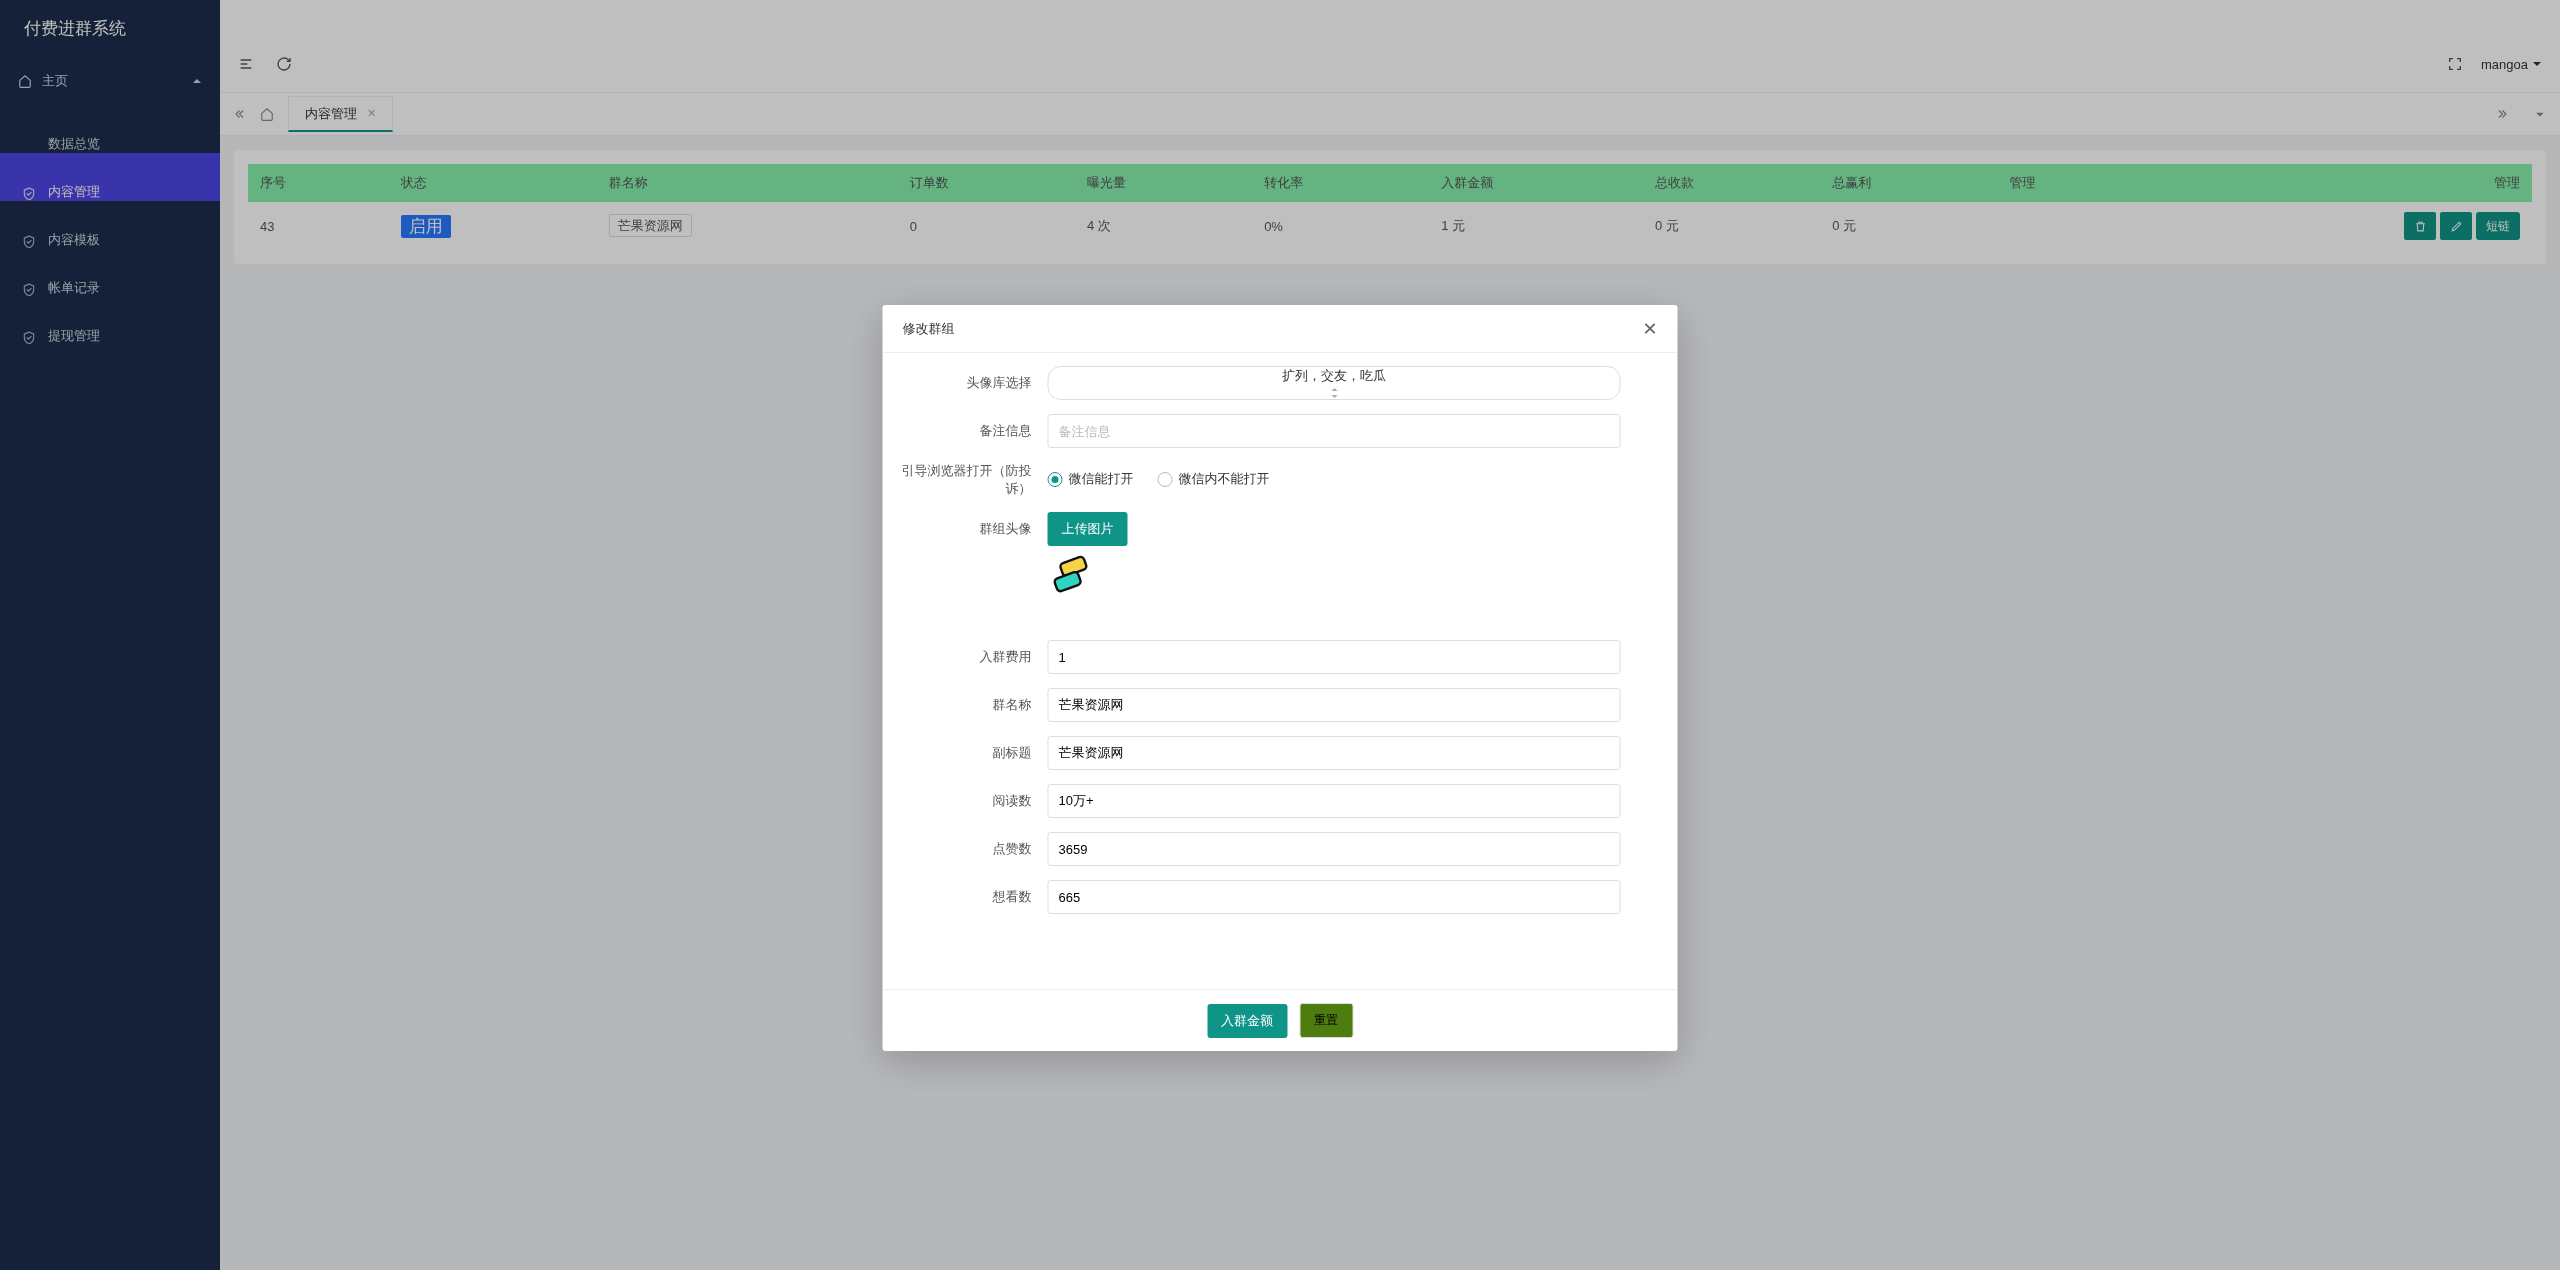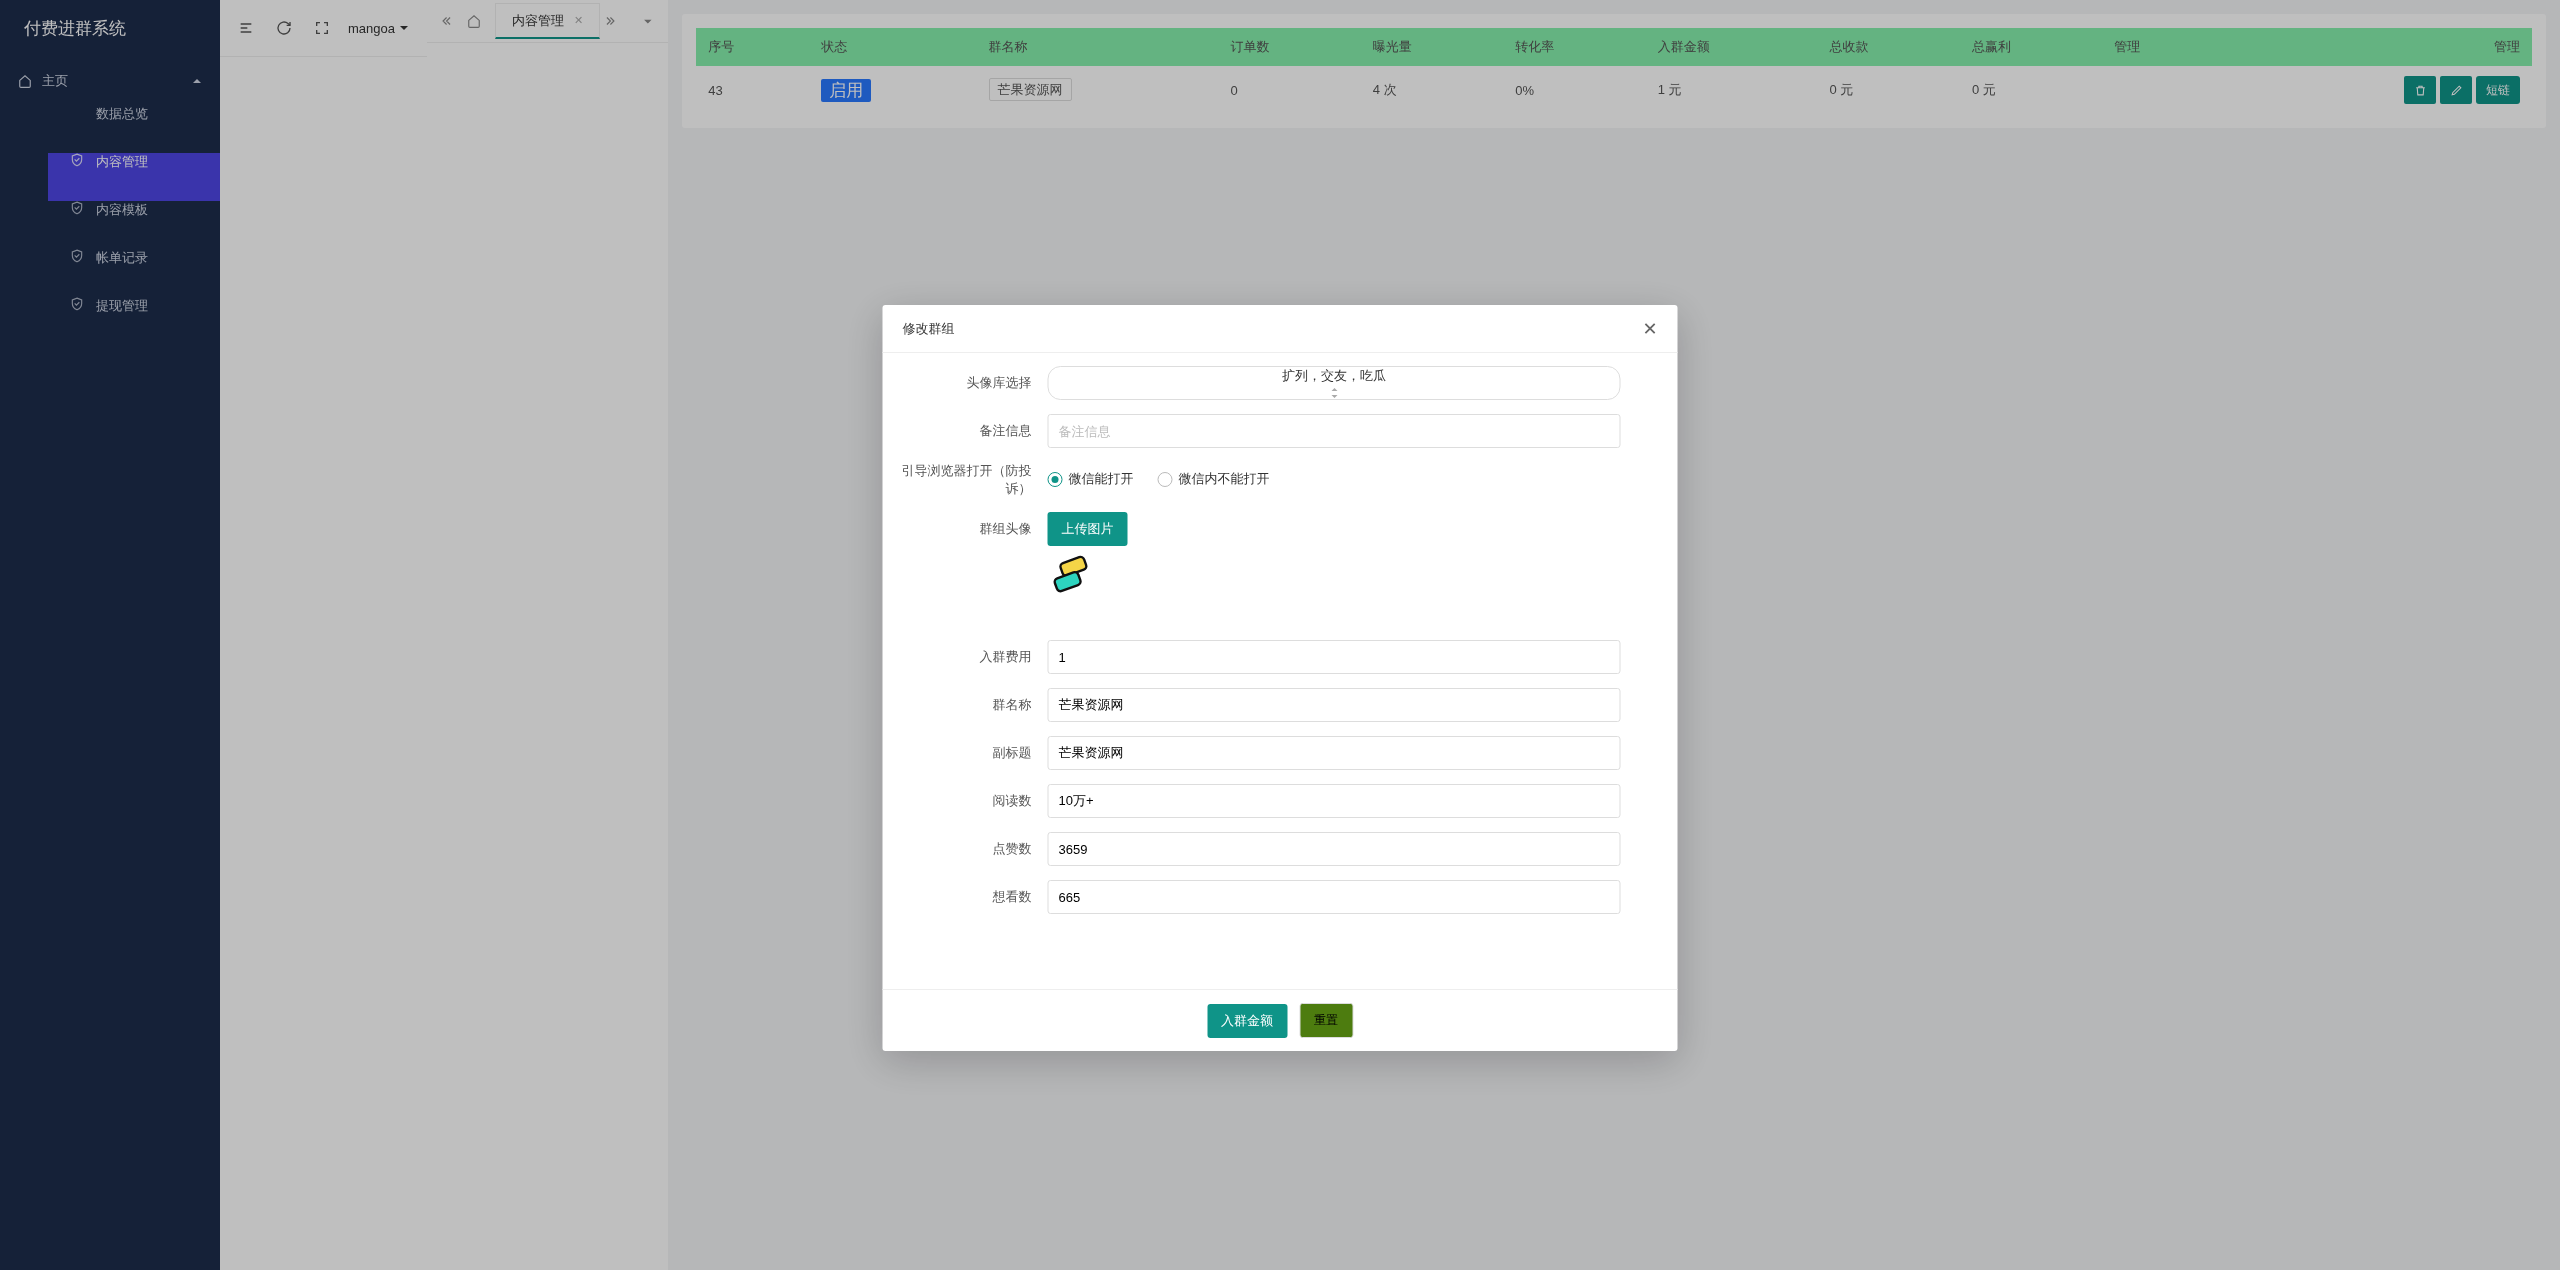--- a/index.html
+++ b/index.html
@@ -5,28 +5,28 @@
 * { margin: 0; padding: 0; box-sizing: border-box; }
 body { font-family: -apple-system, "Microsoft YaHei", sans-serif; font-size: 13px; color: #333; overflow: hidden; }
 .app { display: flex; height: 100vh; width: 100vw; }
 
 
 .sidebar { width: 220px; background: #1d2c4b; color: #cfd6e4; flex-shrink: 0; }
 .brand { height: 57px; display: flex; align-items: center; padding-left: 24px; font-size: 17px; color: #fff; }
 .menu-root { height: 48px; display: flex; align-items: center; padding: 0 18px; cursor: pointer; }
 .menu-root .icon { width: 14px; height: 14px; margin-right: 10px; }
 .menu-root .caret { margin-left: auto; }
-.menu-item { height: 48px; display: flex; align-items: flex-start; padding-left: 48px; cursor: pointer; margin-left: 48px; }
+.menu-item { height: 48px; display: flex; align-items: flex-end; padding-left: 48px; cursor: pointer; }
 .menu-item .icon, .menu-item .shield { width: 14px; height: 14px; margin-left: -30px; margin-right: 16px; opacity: .8; }
 .menu-item.shielded { padding-left: 48px; }
 .menu-item.shielded .shield { margin-left: -26px; margin-right: 12px; }
 .menu-item.active { background: #4e46e5; color: #fff; }
 
 
-.main { flex: 1; display: flex; flex-direction: row; min-width: 0; }
+.main { flex: 1; display: flex; flex-direction: column; min-width: 0; margin-top: 36px; }
 .header { height: 57px; display: flex; align-items: center; padding: 0 18px; border-bottom: 1px solid #eee; }
 .header .hicon { width: 16px; height: 16px; margin-right: 22px; cursor: pointer; color: #555; }
 .header .right { margin-left: auto; display: flex; align-items: center; gap: 18px; }
 .header .user { display: flex; align-items: center; gap: 4px; cursor: pointer; }
 
 
 .tabsbar { height: 43px; display: flex; align-items: center; padding: 0 12px; border-bottom: 1px solid #eee; }
 .tabsbar .ticon { width: 14px; height: 14px; margin-right: 14px; cursor: pointer; color: #888; }
 .tab { height: 36px; display: flex; align-items: center; padding: 0 16px; border: 1px solid #eee; border-bottom: 2px solid #0f9488; font-size: 13px; margin-right: 4px; background: #fff; }
 .tab .tx { font-size: 11px; margin-left: 10px; color: #aaa; cursor: pointer; }

